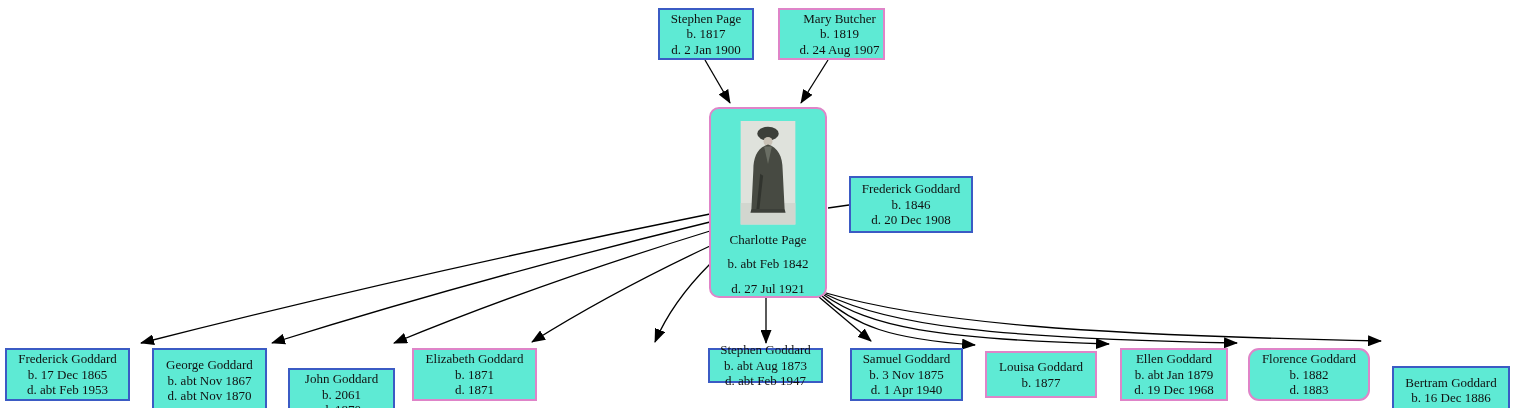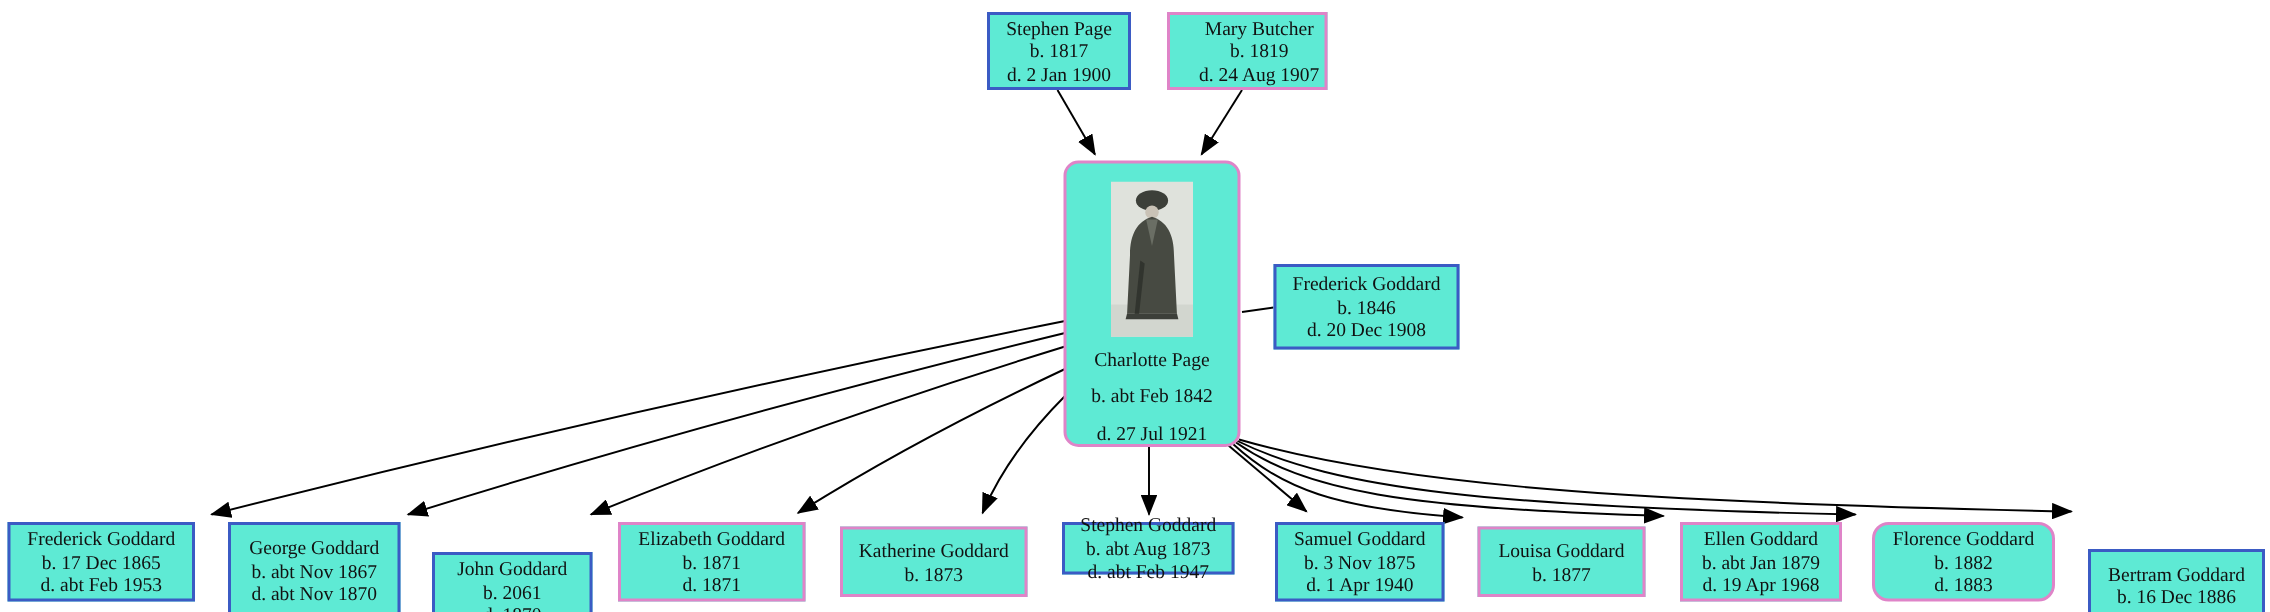--- a/index.html
+++ b/index.html
@@ -124,42 +124,38 @@
   <div class="node male" style="left:288px;top:348px;width:107px;height:53px;margin-top:20px;">
     <span class="pname">John Goddard</span>
     <span class="pline">b. 2061</span>
     <span class="pline">d. 1870</span>
   </div>
   <div class="node female" style="left:412px;top:348px;width:125px;height:53px;">
     <span class="pname">Elizabeth Goddard</span>
     <span class="pline">b. 1871</span>
     <span class="pline">d. 1871</span>
   </div>
-  <div class="node female" style="left:560px;top:351px;width:125px;height:47px;">
-    <span class="pname">Katherine Goddard</span>
-    <span class="pline">b. 1873</span>
-  </div>
   <div class="node male" style="left:708px;top:348px;width:115px;height:35px;">
     <span class="pname">Stephen Goddard</span>
     <span class="pline">b. abt Aug 1873</span>
     <span class="pline">d. abt Feb 1947</span>
   </div>
   <div class="node male" style="left:850px;top:348px;width:113px;height:53px;">
     <span class="pname">Samuel Goddard</span>
     <span class="pline">b. 3 Nov 1875</span>
     <span class="pline">d. 1 Apr 1940</span>
   </div>
   <div class="node female" style="left:985px;top:351px;width:112px;height:47px;">
     <span class="pname">Louisa Goddard</span>
     <span class="pline">b. 1877</span>
   </div>
   <div class="node female" style="left:1120px;top:348px;width:108px;height:53px;">
     <span class="pname">Ellen Goddard</span>
     <span class="pline">b. abt Jan 1879</span>
-    <span class="pline">d. 19 Apr 1968</span>
+    <span class="pline">d. 19 Dec 1968</span>
   </div>
   <div class="node female" style="left:1248px;top:348px;width:122px;height:53px;border-radius:11px;">
     <span class="pname">Florence Goddard</span>
     <span class="pline">b. 1882</span>
     <span class="pline">d. 1883</span>
   </div>
   <div class="node male" style="left:1392px;top:366px;width:118px;height:64px;">
     <span class="pname">Bertram Goddard</span>
     <span class="pline">b. 16 Dec 1886</span>
     <span class="pline">d. 22 Aug 1955</span>

